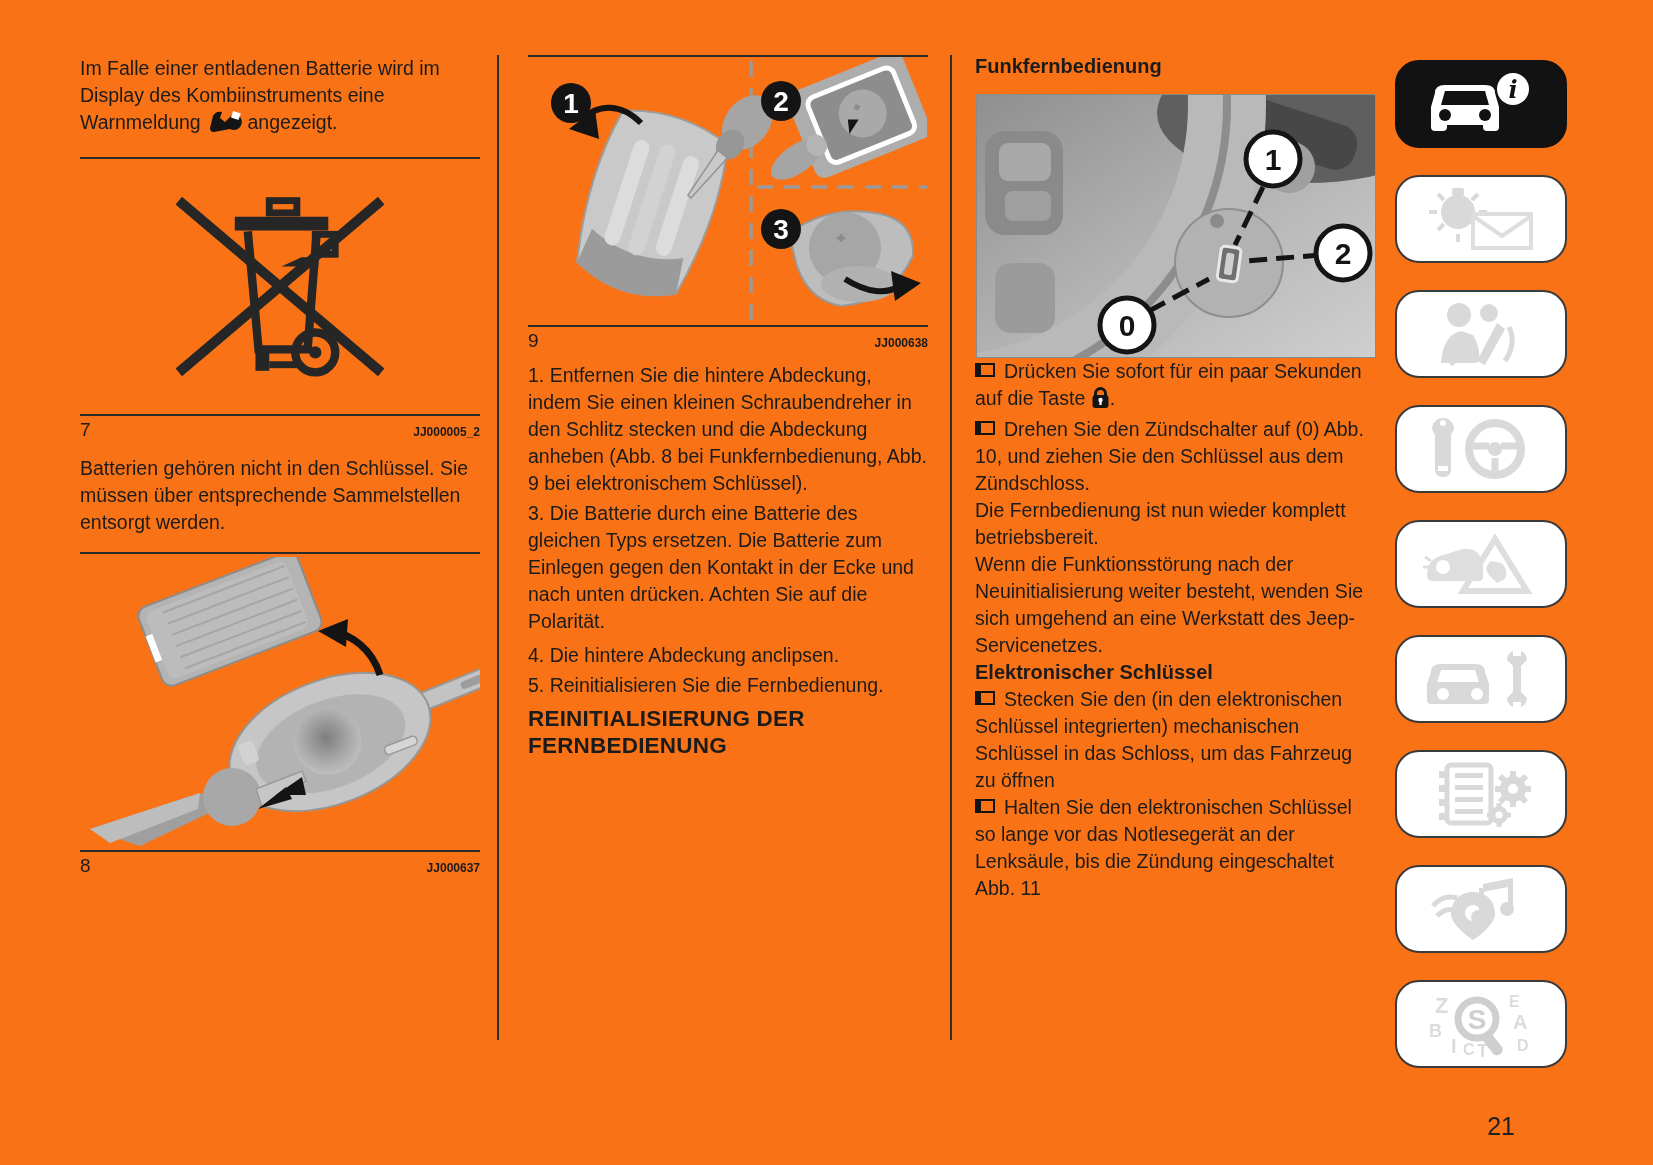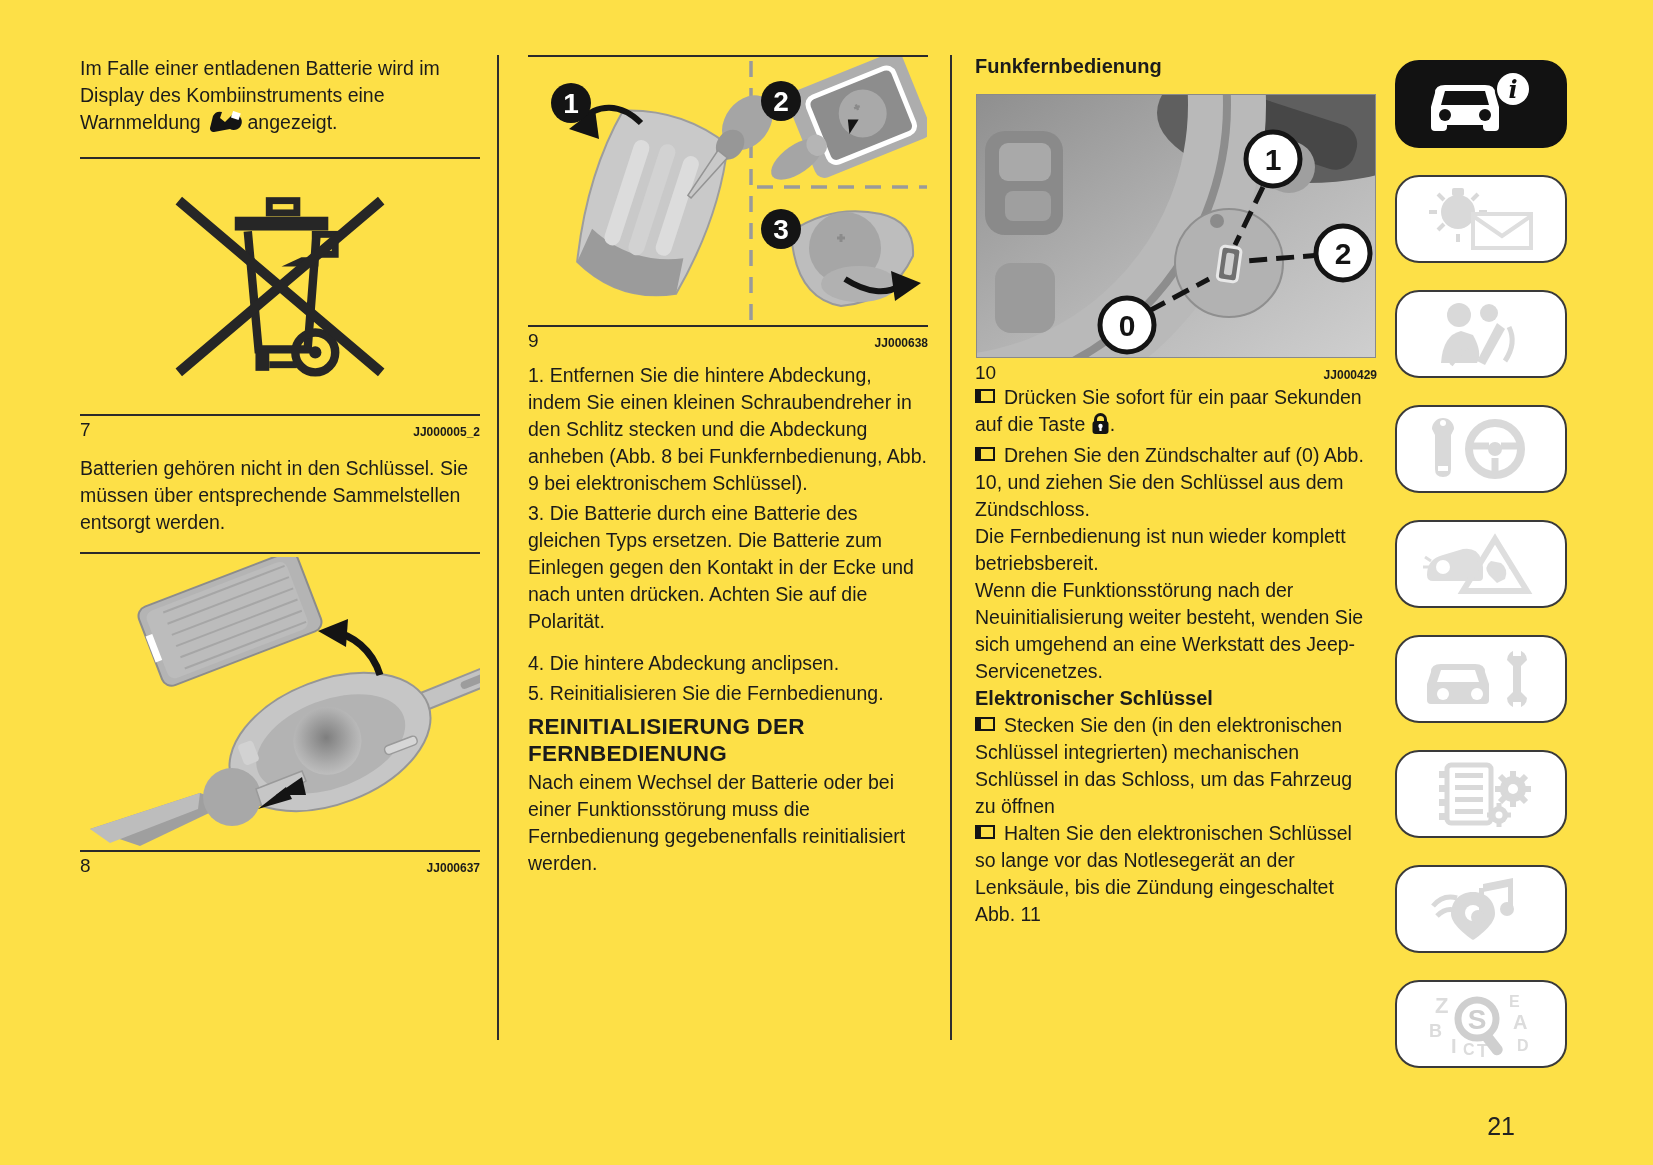--- a/index.html
+++ b/index.html
@@ -1,16 +1,16 @@
 <!DOCTYPE html>
 <html><head>
 <meta charset="utf-8">
 <style>
   html,body{margin:0;padding:0;background:#ffffff;}
-  .page{position:relative;width:1653px;height:1165px;background:#fde047;overflow:hidden;
+  .page{position:relative;width:1653px;height:1165px;background:#f97316;overflow:hidden;
         font-family:"Liberation Sans","DejaVu Sans",sans-serif;color:#1b1b1b;}
   .col{position:absolute;top:0;}
   .col-1{left:80px;width:400px;}
   .col-2{left:528px;width:400px;}
   .col-3{left:975px;width:402px;}
   .vdiv{position:absolute;top:55px;height:985px;width:2px;background:#2e2e2e;}
   .vdiv-1{left:497px;}
   .vdiv-2{left:950px;}
   p,.para{font-size:19.5px;line-height:27px;margin:0;}
   .rule{border:0;border-top:2px solid #2a2a2a;margin:0;}
@@ -186,25 +186,24 @@
       </svg>
     </div>
     <hr class="rule">
     <div class="caption">
       <span class="fig-num">9</span>
       <span class="fig-code">JJ000638</span>
     </div>
 
     <p style="margin-top:10px;">1. Entfernen Sie die hintere Abdeckung, indem Sie einen kleinen Schraubendreher in den Schlitz stecken und die Abdeckung anheben (Abb. 8 bei Funkfernbedienung, Abb. 9 bei elektronischem Schlüssel).</p>
     <p style="margin-top:3px;">3. Die Batterie durch eine Batterie des gleichen Typs ersetzen. Die Batterie zum Einlegen gegen den Kontakt in der Ecke und nach unten drücken. Achten Sie auf die Polarität.</p>
-    <p style="margin-top:15px;">4. Die hintere Abdeckung anclipsen.</p>
+    <p style="margin-top:7px;">4. Die hintere Abdeckung anclipsen.</p>
     <p style="margin-top:3px;">5. Reinitialisieren Sie die Fernbedienung.</p>
 
     <div class="big-head">REINITIALISIERUNG DER FERNBEDIENUNG</div>
-    <p>Nach einem Wechsel der Batterie oder bei einer Funktionsstörung muss die Fernbedienung gegebenenfalls reinitialisiert werden.</p>
   </div>
 
   <div class="vdiv vdiv-2"></div>
 
   <div class="col col-3">
     <div class="b-head" style="margin-top:53px;">Funkfernbedienung</div>
 
 
     <div class="figwrap" style="margin-top:14px;">
       <svg width="398" height="262" viewBox="0 0 398 262" style="border:1px solid #8a8a8a;">
@@ -246,24 +245,20 @@
 
         <g font-family="Liberation Sans,sans-serif" font-weight="bold" font-size="30" text-anchor="middle">
           <circle cx="296" cy="64" r="27" fill="#fff" stroke="#141414" stroke-width="5"></circle>
           <text x="296" y="75" fill="#141414">1</text>
           <circle cx="366" cy="158" r="27" fill="#fff" stroke="#141414" stroke-width="5"></circle>
           <text x="366" y="169" fill="#141414">2</text>
           <circle cx="150" cy="230" r="27" fill="#fff" stroke="#141414" stroke-width="5"></circle>
           <text x="150" y="241" fill="#141414">0</text>
         </g>
       </svg>
-    </div>
-    <div class="caption" style="margin-top:4px;">
-      <span class="fig-num">10</span>
-      <span class="fig-code">JJ000429</span>
     </div>
 
     <p style=""><span class="sq"></span><span>Drücken Sie sofort für ein paar Sekunden auf die Taste </span><span class="inline-ico"><svg width="19" height="23" viewBox="0 0 19 23">
             <path d="M4.5 10 V7.5 a5 5 0 0 1 10 0 V10" fill="none" stroke="#141414" stroke-width="3"></path>
             <rect x="1.5" y="9" width="16" height="13" rx="3" fill="#141414"></rect>
             <circle cx="9.5" cy="14" r="2.2" fill="#fff"></circle>
             <rect x="8.4" y="14.5" width="2.2" height="4.5" fill="#fff"></rect>
           </svg></span><span>.</span></p>
 
     <p><span class="sq"></span><span>Drehen Sie den Zündschalter auf (0) Abb. 10, und ziehen Sie den Schlüssel aus dem Zündschloss.</span></p>

